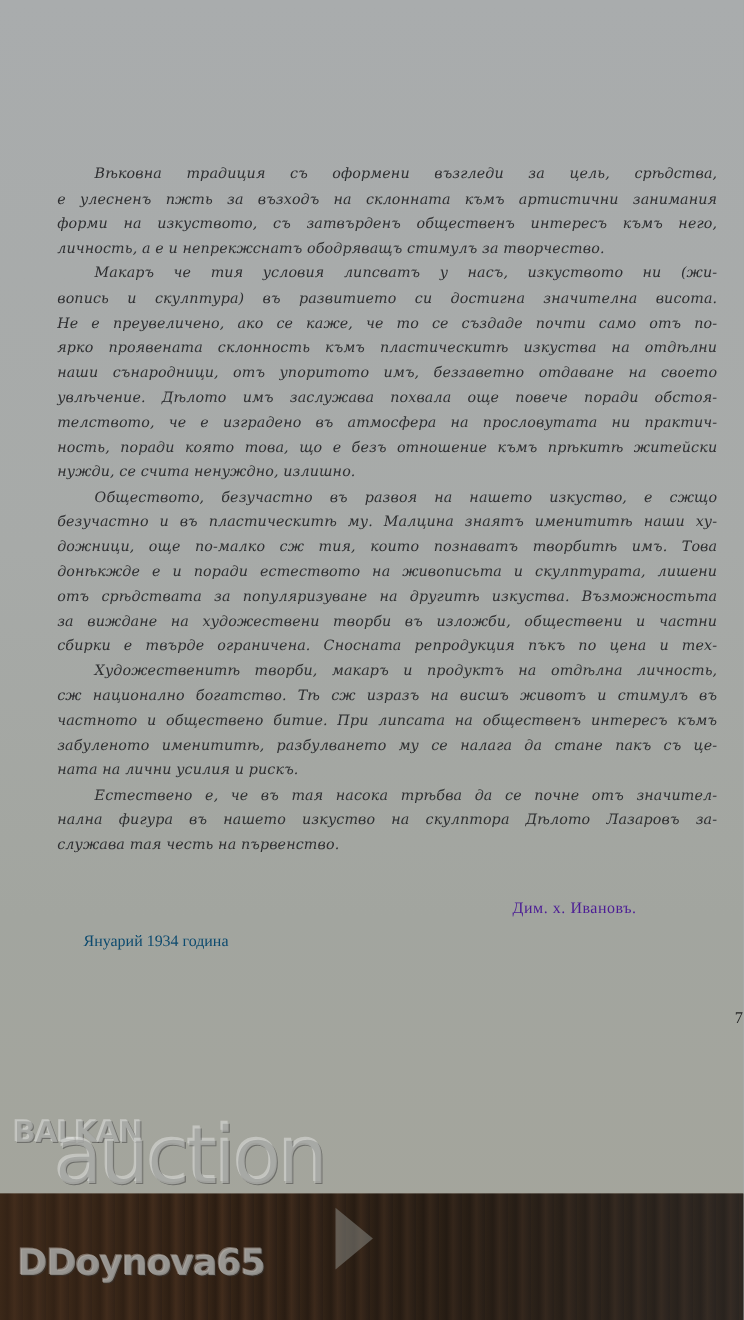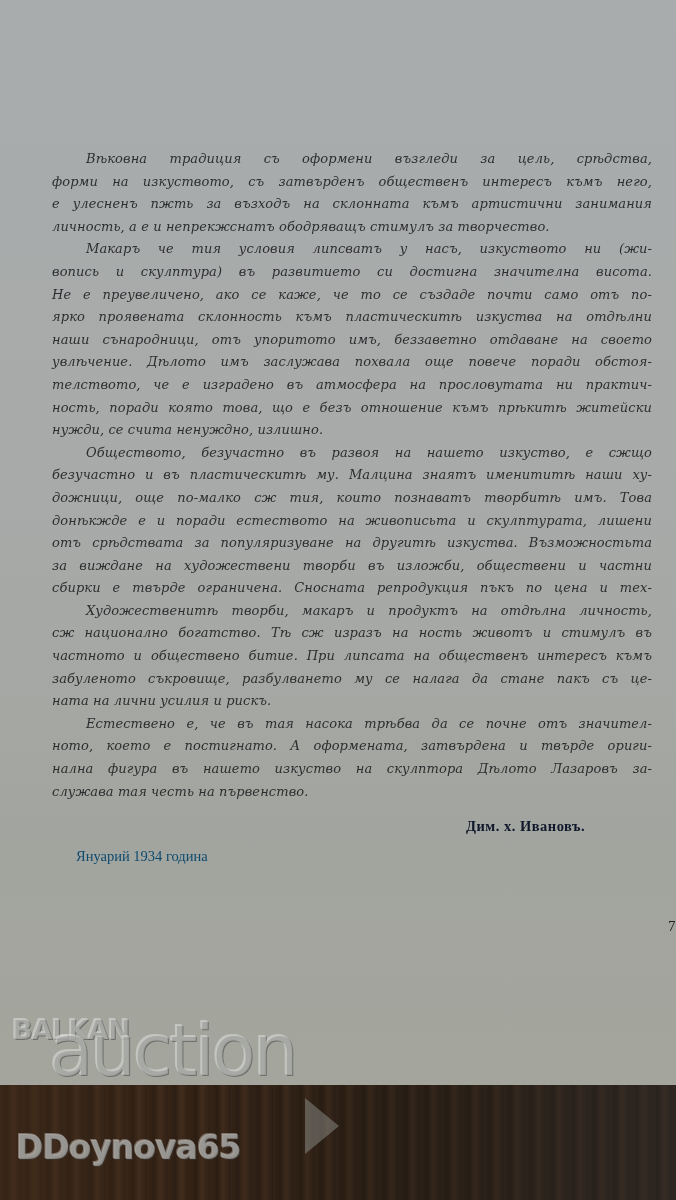--- a/index.html
+++ b/index.html
@@ -24,22 +24,22 @@
       position: absolute; left: 52px; top: 148px; width: 600px;
       color: #2d2e30; font-size: 13px; line-height: 22.6px;
       letter-spacing: 0.1px; z-index: 2; font-style: italic;
     }
     .para { margin: 0; text-align: justify; }
     .line { display: block; text-align: justify; text-align-last: justify; white-space: nowrap; }
     .line.last { text-align-last: left; }
     .line.indent { padding-left: 34px; }
     .signature {
       position: absolute; left: 466px; top: 818px; z-index: 2;
-      font-family: "Liberation Serif", serif; font-weight: bold;
-      font-size: 14.5px; color: #0f172a; letter-spacing: 0.5px;
+      font-family: "Liberation Serif", serif; font-weight: normal;
+      font-size: 14.5px; color: #4c1d95; letter-spacing: 0.5px;
     }
     .date-line {
       position: absolute; left: 76px; top: 848px; z-index: 2;
       font-family: "Liberation Serif", serif;
       font-size: 14.5px; color: #0c4a6e;
     }
     .page-number {
       position: absolute; left: 668px; top: 918px; z-index: 2;
       font-family: "Liberation Serif", serif;
       font-size: 15px; color: #222;
@@ -58,22 +58,22 @@
   </style>
 </head>
 <body>
 
 <div class="page"></div>
 <div class="wood"></div>
 
 <div class="text-block">
   <p class="para">
     <span class="line indent">Вѣковна традиция съ оформени възгледи за цель, срѣдства,</span>
+    <span class="line">е улесненъ пжть за възходъ на склонната къмъ артистични занимания</span>
     <span class="line">форми на изкуството, съ затвърденъ общественъ интересъ къмъ него,</span>
-    <span class="line">е улесненъ пжть за възходъ на склонната къмъ артистични занимания</span>
     <span class="line last">личность, а е и непрекжснатъ ободряващъ стимулъ за творчество.</span>
   </p>
   <p class="para">
     <span class="line indent">Макаръ че тия условия липсватъ у насъ, изкуството ни (жи-</span>
     <span class="line">вопись и скулптура) въ развитието си достигна значителна висота.</span>
     <span class="line">Не е преувеличено, ако се каже, че то се създаде почти само отъ по-</span>
     <span class="line">ярко проявената склонность къмъ пластическитѣ изкуства на отдѣлни</span>
     <span class="line">наши сънародници, отъ упоритото имъ, беззаветно отдаване на своето</span>
     <span class="line">увлѣчение. Дѣлото имъ заслужава похвала още повече поради обстоя-</span>
     <span class="line">телството, че е изградено въ атмосфера на прословутата ни практич-</span>
@@ -84,28 +84,27 @@
     <span class="line indent">Обществото, безучастно въ развоя на нашето изкуство, е сжщо</span>
     <span class="line">безучастно и въ пластическитѣ му. Малцина знаятъ именититѣ наши ху-</span>
     <span class="line">дожници, още по-малко сж тия, които познаватъ творбитѣ имъ. Това</span>
     <span class="line">донѣкжде е и поради естеството на живописьта и скулптурата, лишени</span>
     <span class="line">отъ срѣдствата за популяризуване на другитѣ изкуства. Възможностьта</span>
     <span class="line">за виждане на художествени творби въ изложби, обществени и частни</span>
     <span class="line">сбирки е твърде ограничена. Сносната репродукция пъкъ по цена и тех-</span>
   </p>
   <p class="para">
     <span class="line indent">Художественитѣ творби, макаръ и продуктъ на отдѣлна личность,</span>
-    <span class="line">сж национално богатство. Тѣ сж изразъ на ность животъ и стимулъ въ</span>
+    <span class="line">сж национално богатство. Тѣ сж изразъ на висшъ животъ и стимулъ въ</span>
     <span class="line">частното и обществено битие. При липсата на общественъ интересъ къмъ</span>
-    <span class="line">забуленото съкровище, разбулването му се налага да стане пакъ съ це-</span>
+    <span class="line">забуленото именититѣ, разбулването му се налага да стане пакъ съ це-</span>
     <span class="line last">ната на лични усилия и рискъ.</span>
   </p>
   <p class="para">
     <span class="line indent">Естествено е, че въ тая насока трѣбва да се почне отъ значител-</span>
-    <span class="line">ното, което е постигнато. А оформената, затвърдена и твърде ориги-</span>
     <span class="line">нална фигура въ нашето изкуство на скулптора Дѣлото Лазаровъ за-</span>
     <span class="line last">служава тая честь на първенство.</span>
   </p>
 </div>
 
 <div class="signature">Дим. х. Ивановъ.</div>
 <div class="date-line">Януарий 1934 година</div>
 <div class="page-number">7</div>
 
 <div class="watermark wm-brand">BALKAN</div>

